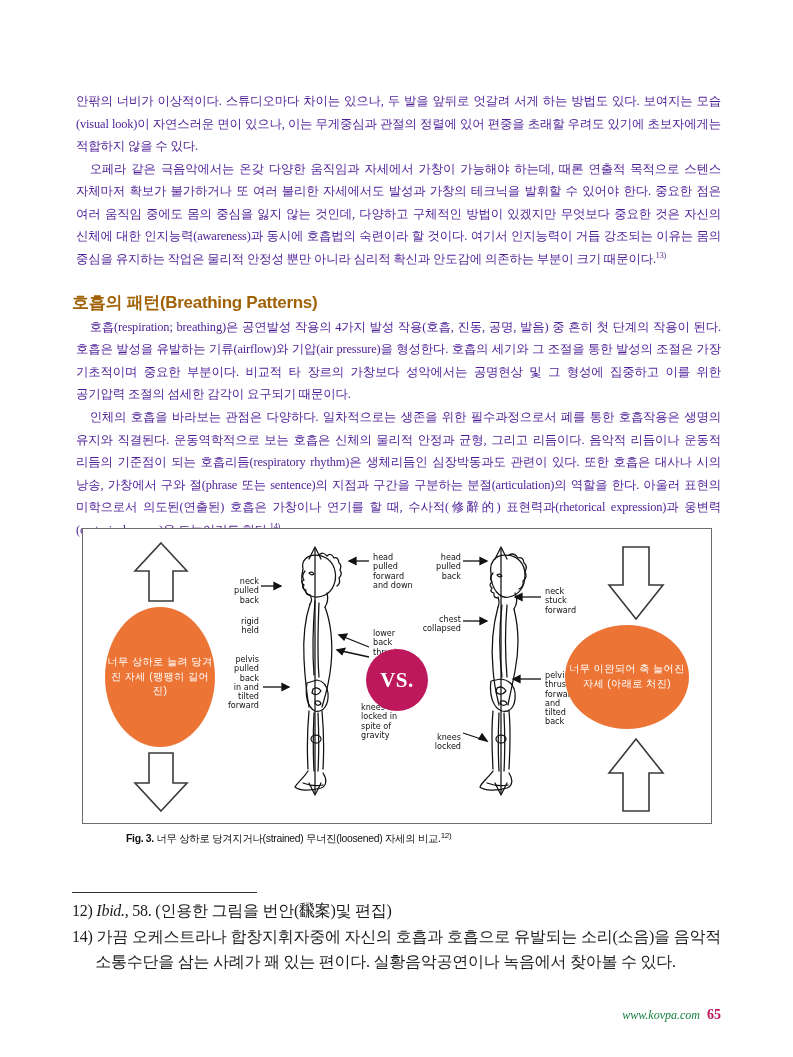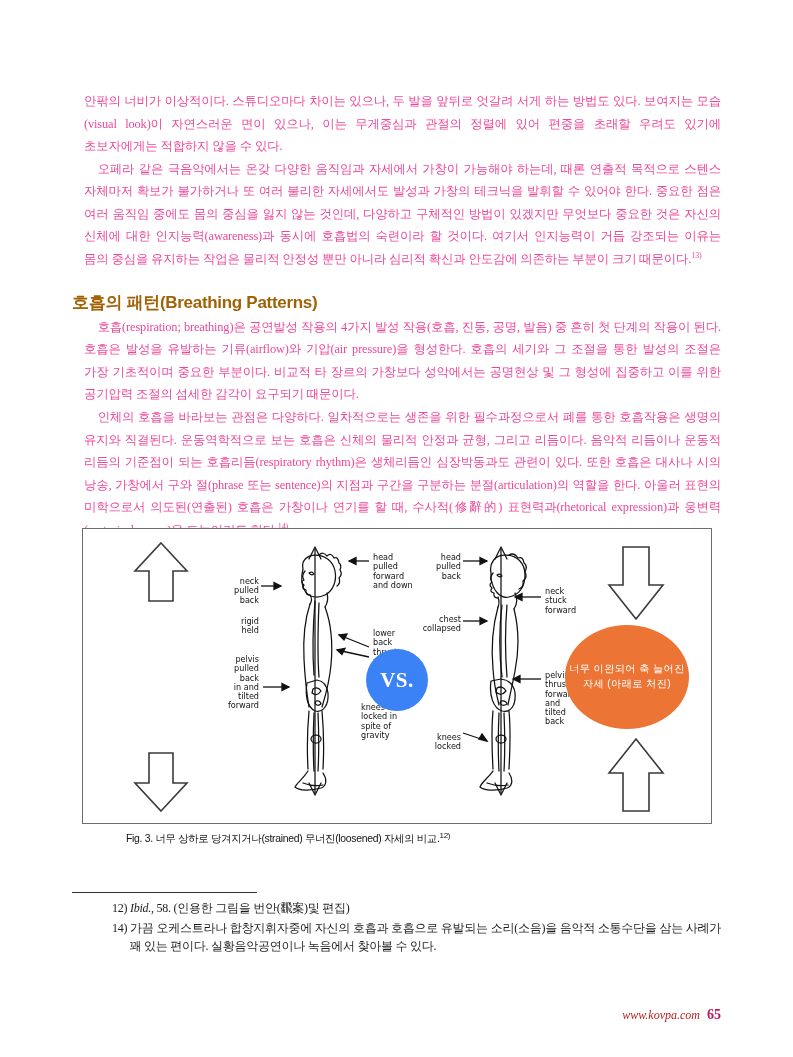--- a/index.html
+++ b/index.html
@@ -49,28 +49,28 @@
   }
 
   
   .content {
     position: absolute;
     top: 90px;
     left: 72px;
     width: 649px;
   }
   p.body {
-    margin: 0 0 0 12px;
+    margin: 0 0 0 4px;
     font-size: 12.4px;
     line-height: 1.82;
     text-align: justify;
     text-justify: inter-character;
     letter-spacing: -0.15px;
     word-break: keep-all;
-    color: #ec4899;
+    color: #4c1d95;
   }
   p.body.indent { text-indent: 1.1em; }
 
   h2.section-head {
     margin: 20px 0 2px 0;
     font-family: "Liberation Sans", "DejaVu Sans", sans-serif;
     font-size: 17px;
     font-weight: 700;
     letter-spacing: -0.3px;
     color: #a16207;
@@ -98,21 +98,21 @@
     box-sizing: border-box;
     overflow: hidden;
   }
   .fig-caption {
     margin-top: 8px;
     font-family: "Liberation Sans", "DejaVu Sans", sans-serif;
     font-size: 10.4px;
     letter-spacing: -0.3px;
     color: #111;
   }
-  .fig-caption b { font-weight: 400; padding-left: 44px; }
+  .fig-caption b { font-weight: 700; padding-left: 44px; }
 
   
   .blockarrow { position: absolute; }
   .blockarrow svg { display: block; }
 
   
   .ellipse-label {
     position: absolute;
     border-radius: 50%;
     background: #ec7435;
@@ -131,21 +131,21 @@
 
   
   #vs-badge {
     position: absolute;
     left: 50%;
     top: 120px;
     transform: translateX(-50%);
     width: 62px;
     height: 62px;
     border-radius: 50%;
-    background: #3b82f6;
+    background: #be185d;
     color: #ffffff;
     display: flex;
     align-items: center;
     justify-content: center;
     font-family: "Liberation Serif", "DejaVu Serif", serif;
     font-size: 21px;
     font-weight: 700;
     letter-spacing: 0.5px;
   }
 
@@ -170,47 +170,46 @@
     left: 72px;
     top: 892px;
     width: 649px;
   }
   .fn-rule {
     width: 185px;
     border-top: 1.1px solid #333;
     margin-bottom: 6px;
   }
   .fn-item {
-    font-size: 12px;
+    font-size: 16px;
     line-height: 1.55;
     letter-spacing: -0.25px;
     text-align: justify;
     word-break: keep-all;
     margin-bottom: 1px;
     padding-left: 1.45em;
     text-indent: -1.45em;
     color: #1c1c1c;
-    margin-left: 40px;
   }
   .fn-item i { font-style: italic; }
 
   
   .footer {
     position: absolute;
     right: 72px;
     bottom: 34px;
     display: flex;
     align-items: baseline;
     gap: 7px;
   }
   .footer .site {
     font-family: "Liberation Serif", "DejaVu Serif", serif;
     font-style: italic;
     font-size: 12px;
-    color: #b91c1c;
+    color: #15803d;
   }
   .footer .pageno {
     font-family: Liberation Serif, serif;
     font-size: 14px;
     font-weight: 700;
     color: #be185d;
   }
 </style>
 </head>
 <body>
@@ -240,20 +239,24 @@
           <polygon points="28,2 54,30 40,30 40,60 16,60 16,30 2,30" fill="none" stroke="#3a3a3a" stroke-width="1.6"></polygon>
         </svg>
       </div>
 
       <div class="blockarrow" style="left:50px; top:222px;">
         <svg width="56" height="62" viewBox="0 0 56 62">
           <polygon points="28,60 54,32 40,32 40,2 16,2 16,32 2,32" fill="none" stroke="#3a3a3a" stroke-width="1.6"></polygon>
         </svg>
       </div>
 
+      <div class="ellipse-label" id="ellipse-left">너무
+상하로
+늘려 당겨진 자세
+(팽팽히 길어진)</div>
 
       <div class="person" style="left:176px; top:14px;">
         <svg width="112" height="270" viewBox="0 0 112 270">
           <g fill="none" stroke="#111" stroke-width="1.25" stroke-linecap="round" stroke-linejoin="round">
 
             <line x1="56" y1="6" x2="56" y2="250"></line>
             <polyline points="50,16 56,4 62,16"></polyline>
             <polyline points="50,240 56,252 62,240"></polyline>
 
             <path d="M44,26 C42,18 48,12 56,12 C66,12 74,18 76,28 C78,38 74,48 66,52

